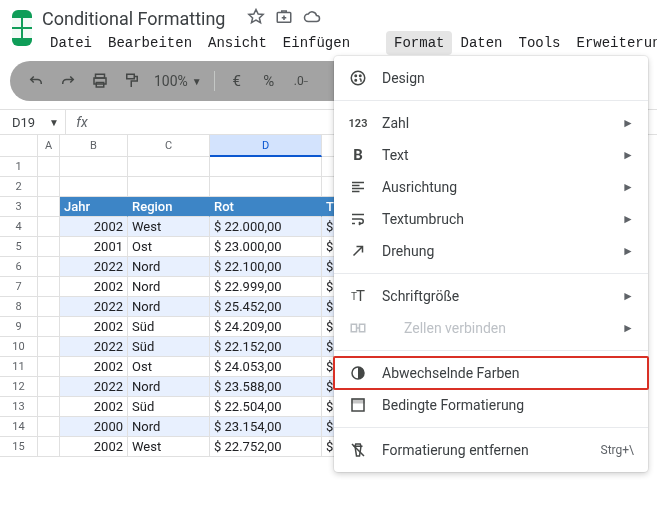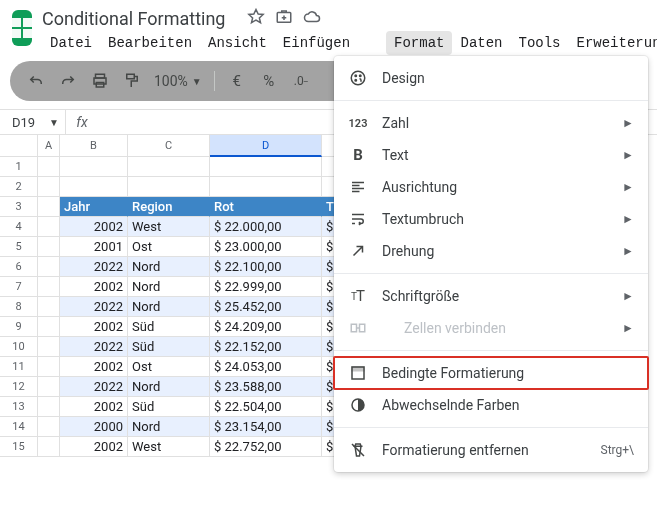--- a/index.html
+++ b/index.html
@@ -353,35 +353,35 @@
           <rect x="14" y="7" width="7" height="10"></rect>
           <path d="M10 12h4"></path>
         </svg>
       </div>
       <span>Zellen verbinden</span>
       <span class="dd-sub">►</span>
     </div>
     <div class="dd-sep"></div>
     <div class="dd-item">
       <div class="dd-icon">
+        <svg viewBox="0 0 24 24" fill="currentColor">
+          <path d="M12 3a9 9 0 100 18 9 9 0 000-18zm0 2v14a7 7 0 010-14z"></path>
+        </svg>
+      </div>
+      <span>Abwechselnde Farben</span>
+    </div>
+    <div class="dd-item">
+      <div class="dd-icon">
         <svg viewBox="0 0 24 24" fill="none" stroke="currentColor" stroke-width="2">
           <rect x="4" y="4" width="16" height="16"></rect>
           <rect x="4" y="4" width="16" height="5" fill="currentColor" opacity=".3"></rect>
         </svg>
       </div>
       <span>Bedingte Formatierung</span>
     </div>
-    <div class="dd-item">
-      <div class="dd-icon">
-        <svg viewBox="0 0 24 24" fill="currentColor">
-          <path d="M12 3a9 9 0 100 18 9 9 0 000-18zm0 2v14a7 7 0 010-14z"></path>
-        </svg>
-      </div>
-      <span>Abwechselnde Farben</span>
-    </div>
     <div class="dd-sep"></div>
     <div class="dd-item">
       <div class="dd-icon">
         <svg viewBox="0 0 24 24" fill="none" stroke="currentColor" stroke-width="2">
           <path d="M9 4h6l1 3H8zM6 7h12M8 7l2 13h4l2-13"></path>
           <path d="M4 4l16 16"></path>
         </svg>
       </div>
       <span>Formatierung entfernen</span>
       <span class="shortcut">Strg+\</span>

